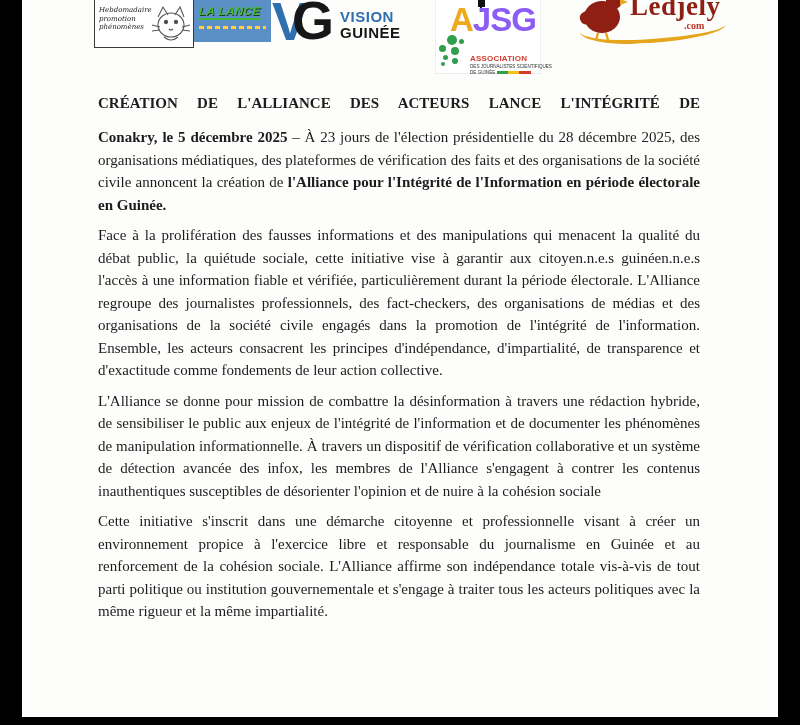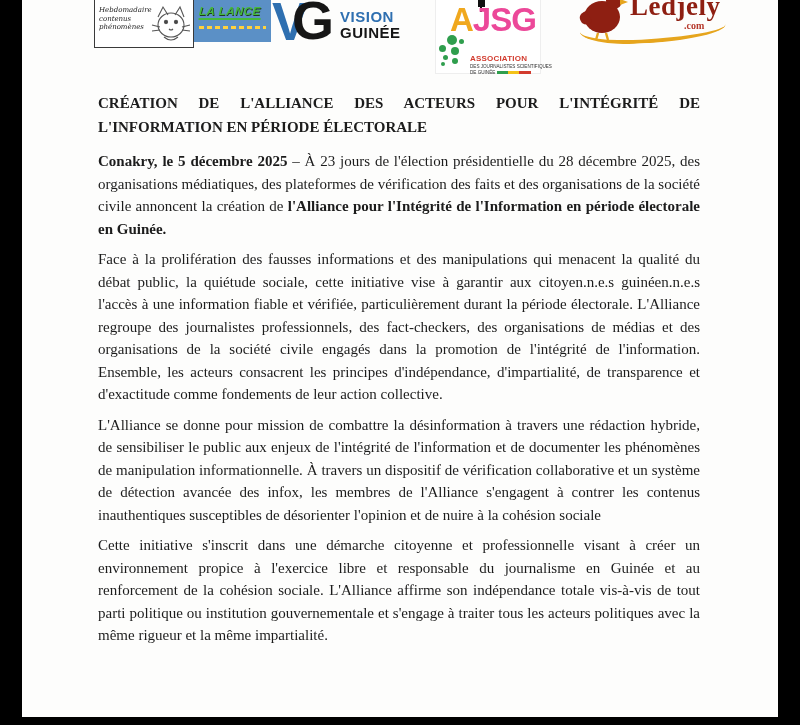--- a/index.html
+++ b/index.html
@@ -22,21 +22,21 @@
   .vg{left:250px;top:-13px;width:154px;height:58px;display:flex;align-items:flex-end;font-family:"Liberation Sans",sans-serif;}
   .vg-v{font-size:54px;line-height:48px;font-weight:900;color:#2e6fb0;letter-spacing:-2px;}
   .vg-g{font-size:54px;line-height:50px;font-weight:900;color:#161616;margin-left:-14px;}
   .vg-words{margin:0 0 4px 6px;font-weight:800;font-size:15px;line-height:16px;letter-spacing:.5px;}
   .vg-word1{color:#2e6fb0;margin-top:24px;}
   .vg-word2{color:#161616;}
 
   .ajsg{left:414px;top:-3px;width:104px;height:76px;background:#fff;box-shadow:0 0 0 1px #eee;}
   .ajsg-letters{position:absolute;left:14px;top:6px;font-family:"Liberation Sans",sans-serif;font-weight:900;font-size:33px;line-height:33px;letter-spacing:-1px;}
   .ajsg-a{color:#f0a81e;}
-  .ajsg-jsg{color:#ec4899;}
+  .ajsg-jsg{color:#8b5cf6;}
   .ajsg-mic{position:absolute;left:42px;top:-2px;width:7px;height:12px;background:#111;border-radius:2px 2px 0 0;}
   .ajsg-mic::after{content:"";position:absolute;left:2px;top:12px;width:2px;height:5px;background:#111;}
   .ajsg-dots{position:absolute;left:3px;top:38px;width:30px;height:34px;}
   .ajsg-dots i{position:absolute;border-radius:50%;background:#2f9e4d;}
   .d1{left:8px;top:0;width:10px;height:10px;}
   .d2{left:0;top:10px;width:7px;height:7px;}
   .d3{left:12px;top:12px;width:8px;height:8px;background:#27ae60;}
   .d4{left:4px;top:20px;width:5px;height:5px;}
   .d5{left:13px;top:23px;width:6px;height:6px;}
   .d6{left:2px;top:27px;width:4px;height:4px;}
@@ -69,21 +69,21 @@
 <body>
 
 <div class="stage">
   <div class="page">
 
     <div class="logo-strip">
 
       <div class="logo lelynx">
         <div class="lelynx-tag">
           <div>Hebdomadaire</div>
-          <div>contenus</div>
+          <div>promotion</div>
           <div>phénomènes</div>
         </div>
         <div class="lelynx-sketch">
           <svg width="42" height="44" viewBox="0 0 42 44">
             <g fill="none" stroke="#555" stroke-width="1.1">
               <path d="M8 14 L13 4 L18 12"></path>
               <path d="M34 14 L30 4 L25 12"></path>
               <ellipse cx="21" cy="22" rx="13" ry="12"></ellipse>
               <circle cx="16" cy="19" r="1.6" fill="#444"></circle>
               <circle cx="26" cy="19" r="1.6" fill="#444"></circle>
@@ -147,22 +147,21 @@
         </div>
         <div class="ledjely-text">Ledjely</div>
         <div class="ledjely-tld">.com</div>
         <div class="ledjely-swoosh"></div>
       </div>
     </div>
 
     <div class="content">
 
       <div class="heading">
-        <div class="heading-l1">CRÉATION DE L'ALLIANCE DES ACTEURS POUR L'INTÉGRITÉ DE</div>
-        <div class="heading-l2">L'INFORMATION EN PÉRIODE ÉLECTORALE</div>
+        <div class="heading-l1">CRÉATION DE L'ALLIANCE DES ACTEURS LANCE L'INTÉGRITÉ DE</div>
       </div>
 
       <p class="para p1"><b>Conakry, le 5 décembre 2025</b><span> – À 23 jours de l'élection présidentielle du 28 décembre 2025, des organisations médiatiques, des plateformes de vérification des faits et des organisations de la société civile annoncent la création de </span><b>l'Alliance pour l'Intégrité de l'Information en période électorale en Guinée.</b></p>
 
       <p class="para p2">Face à la prolifération des fausses informations et des manipulations qui menacent la qualité du débat public, la quiétude sociale, cette initiative vise à garantir aux citoyen.n.e.s guinéen.n.e.s l'accès à une information fiable et vérifiée, particulièrement durant la période électorale. L'Alliance regroupe des journalistes professionnels, des fact-checkers, des organisations de médias et des organisations de la société civile engagés dans la promotion de l'intégrité de l'information. Ensemble, les acteurs consacrent les principes d'indépendance, d'impartialité, de transparence et d'exactitude comme fondements de leur action collective.</p>
 
       <p class="para p3">L'Alliance se donne pour mission de combattre la désinformation à travers une rédaction hybride, de sensibiliser le public aux enjeux de l'intégrité de l'information et de documenter les phénomènes de manipulation informationnelle. À travers un dispositif de vérification collaborative et un système de détection avancée des infox, les membres de l'Alliance s'engagent à contrer les contenus inauthentiques susceptibles de désorienter l'opinion et de nuire à la cohésion sociale</p>
 
       <p class="para p4">Cette initiative s'inscrit dans une démarche citoyenne et professionnelle visant à créer un environnement propice à l'exercice libre et responsable du journalisme en Guinée et au renforcement de la cohésion sociale. L'Alliance affirme son indépendance totale vis-à-vis de tout parti politique ou institution gouvernementale et s'engage à traiter tous les acteurs politiques avec la même rigueur et la même impartialité.</p>
     </div>

